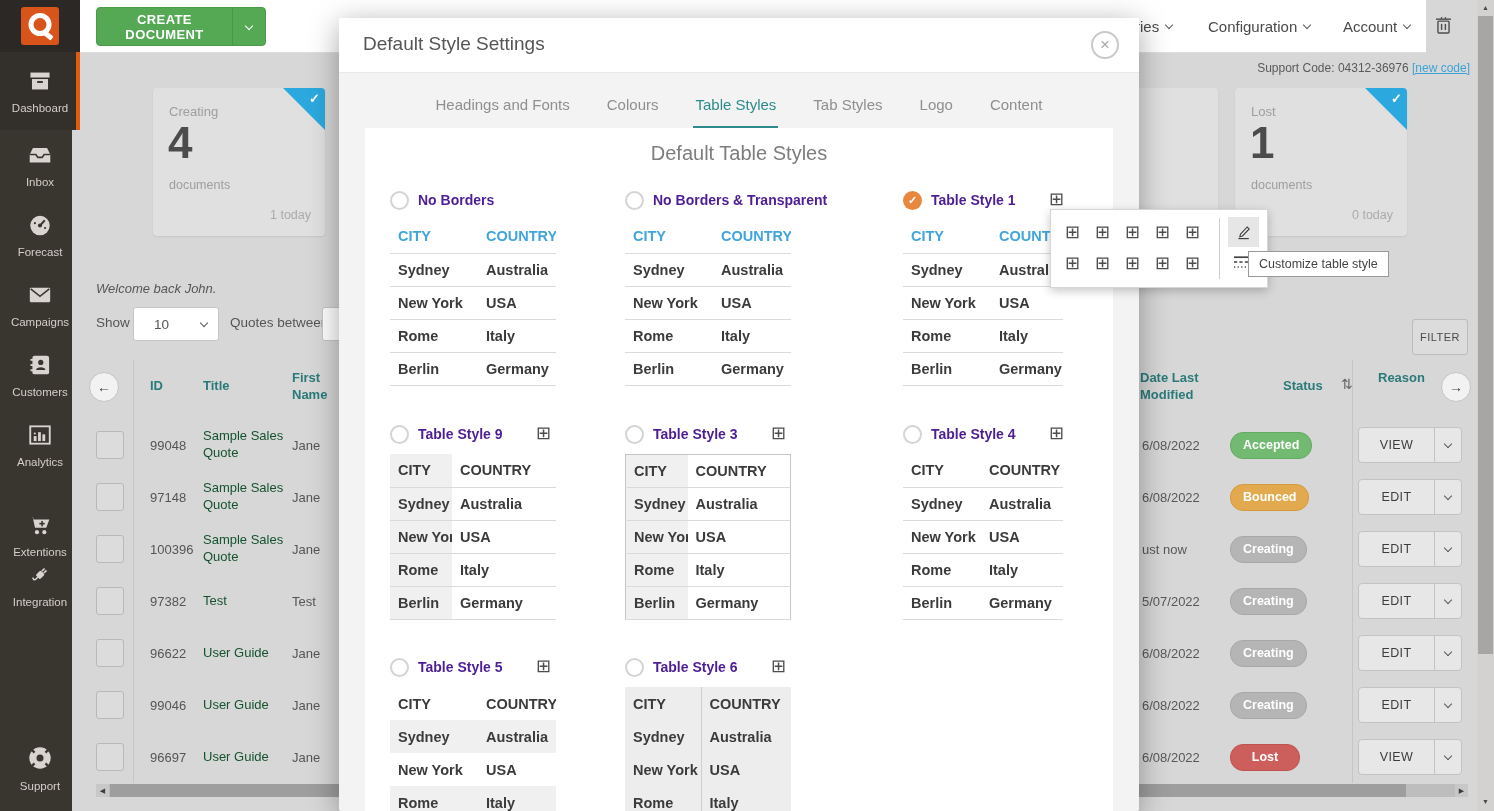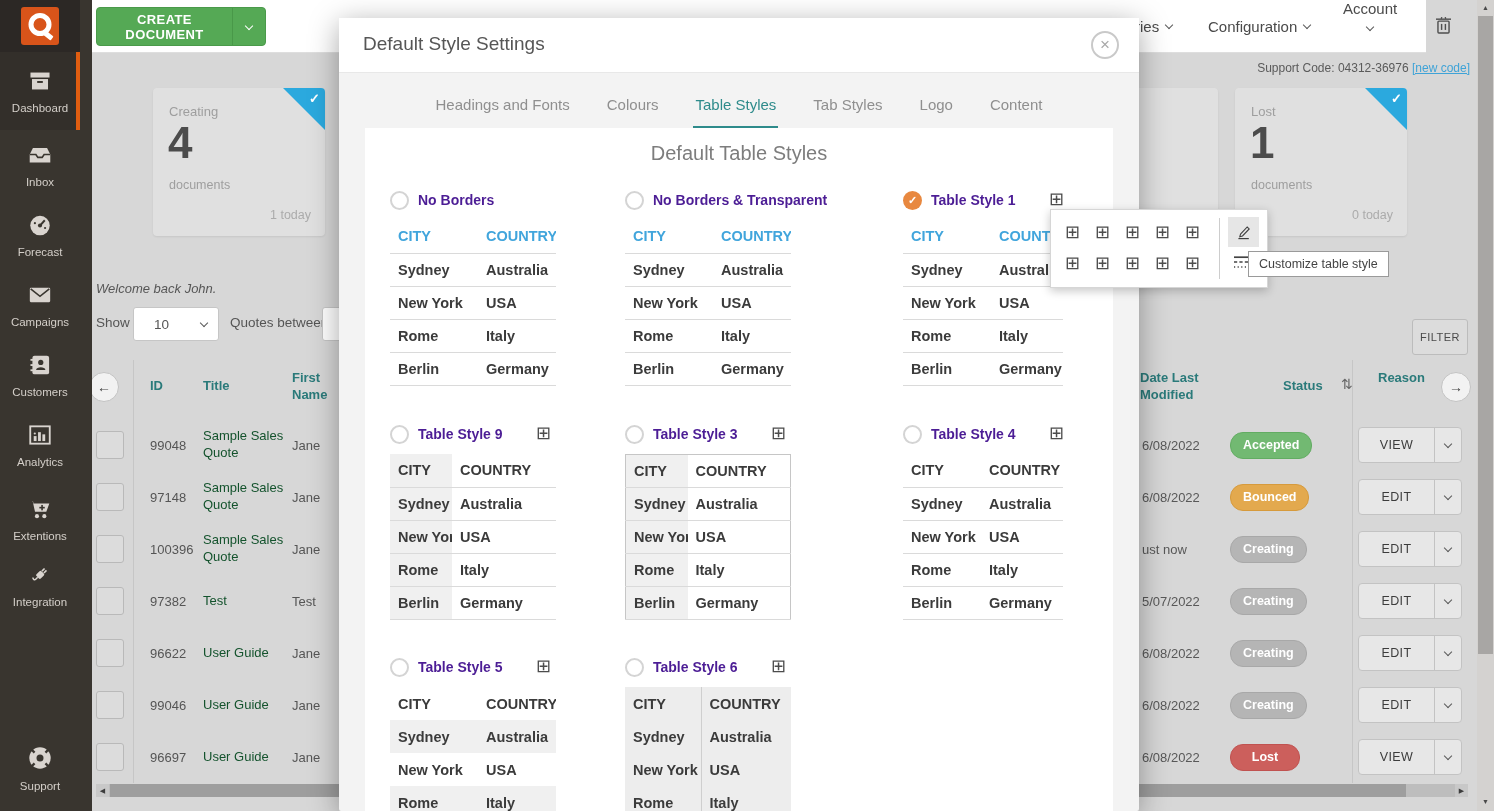--- a/index.html
+++ b/index.html
@@ -15,21 +15,21 @@
   #createbtn .lbl{flex:1;text-align:center;color:#fff;font-size:13px;font-weight:bold;letter-spacing:.4px;}
   #createbtn .sep{width:1px;height:100%;background:#49984९;background:#499849;}
   #createbtn .cc{width:32px;display:flex;justify-content:center;}
   .chev{display:inline-block;width:7px;height:7px;border-right:2px solid #5a5a5a;
         border-bottom:2px solid #5a5a5a;transform:rotate(45deg);margin-bottom:2px;}
   .chev.white{border-color:#fff;}
   .chev.sm{width:5px;height:5px;border-width:1.8px;}
   .tmenu{top:0;height:52px;display:flex;align-items:center;gap:7px;font-size:15px;color:#4a4a4a;cursor:pointer;}
 
   
-  #sidebar{left:0;top:0;width:92px;height:811px;background:#39352f;z-index:5;}
+  #sidebar{left:0;top:0;width:72px;height:811px;background:#39352f;z-index:5;}
   #logocell{position:absolute;left:0;top:0;width:80px;height:52px;background:#2c2825;
             display:flex;align-items:center;justify-content:center;}
   #logosq{width:38px;height:38px;background:#d8541a;border-radius:3px;}
   .sitem{position:absolute;left:0;width:80px;height:70px;display:flex;flex-direction:column;
          align-items:center;justify-content:center;gap:4px;cursor:pointer;}
   .sitem .slabel{font-size:11.5px;color:#d4cfc9;}
   .sitem.active{background:#332f2a;}
   .sitem.active:after{content:"";position:absolute;right:0;top:0;width:4px;height:100%;background:#e05d10;}
 
   
@@ -161,21 +161,21 @@
         </span>
     </div>
     <div class="tmenu abs" style="left:1055px;">
       <span>ries</span>
       <span class="chev sm"></span>
     </div>
     <div class="tmenu abs" style="left:1128px;">
       <span>Configuration</span>
       <span class="chev sm"></span>
     </div>
-    <div class="tmenu abs" style="left:1263px;flex-direction:column;">
+    <div class="tmenu abs" style="left:1263px;">
       <span>Account</span>
       <span class="chev sm"></span>
     </div>
     <div class="abs" style="left:1354px;top:15px;">
       <svg width="19" height="21" viewBox="0 0 24 26">
           <g fill="none" stroke="#4f4f4f" stroke-width="1.8">
         <rect x="5" y="7.5" width="14" height="15" rx="1.2"></rect>
             <line x1="2.5" y1="5" x2="21.5" y2="5"></line>
         <line x1="9.2" y1="4.6" x2="9.8" y2="2.4"></line>
             <line x1="14.8" y1="4.6" x2="14.2" y2="2.4"></line>
@@ -254,21 +254,21 @@
         <svg width="26" height="26" viewBox="0 0 24 24">
             <rect x="3" y="4" width="18" height="16" fill="none" stroke="#d9d4cf" stroke-width="1.7"></rect>
             <circle cx="7.2" cy="10.6" r="1" fill="#d9d4cf"></circle>
             <rect x="6.2" y="13" width="2.6" height="4.6" fill="#d9d4cf"></rect>
             <rect x="10.2" y="9.4" width="2.6" height="8.2" fill="#d9d4cf"></rect>
             <rect x="14.2" y="11.4" width="2.6" height="6.2" fill="#d9d4cf"></rect>
           </svg>
       </span>
       <span class="slabel">Analytics</span>
     </div>
-    <div class="sitem" style="top:484px;">
+    <div class="sitem" style="top:500px;">
       <span>
         <svg width="26" height="26" viewBox="0 0 24 24">
             <path d="M2.6 4.6 H5.2 L7.4 14.6 H17.8 L20.6 7 H6 L5.5 4.6 Z" fill="#d9d4cf"></path>
             <circle cx="9.2" cy="18.6" r="1.9" fill="#d9d4cf"></circle>
             <circle cx="16" cy="18.6" r="1.9" fill="#d9d4cf"></circle>
             <rect x="11.4" y="10" width="5" height="1.5" fill="#39352f"></rect>
             <rect x="13.15" y="8.25" width="1.5" height="5" fill="#39352f"></rect>
           </svg>
       </span>
       <span class="slabel">Extentions</span>

